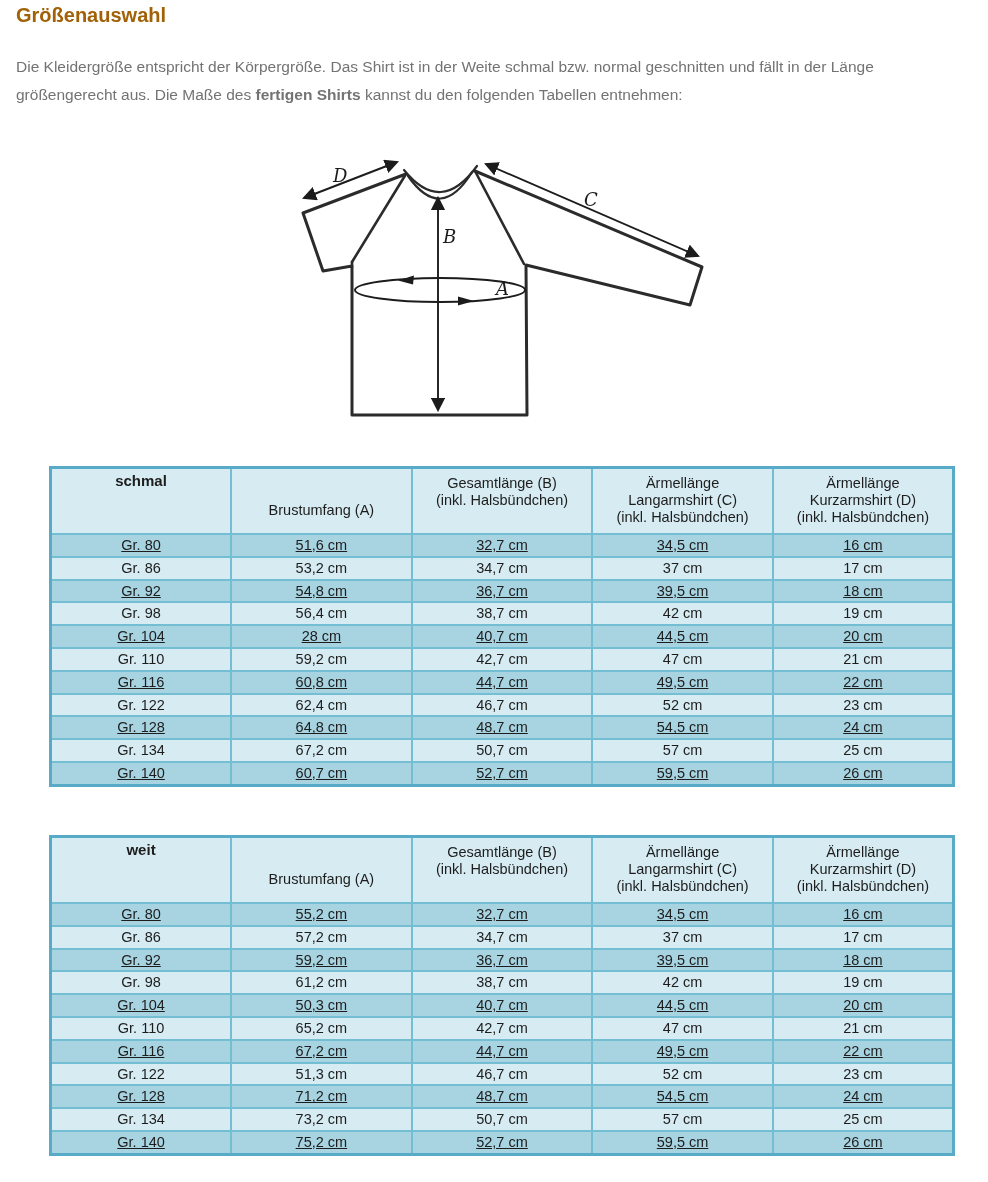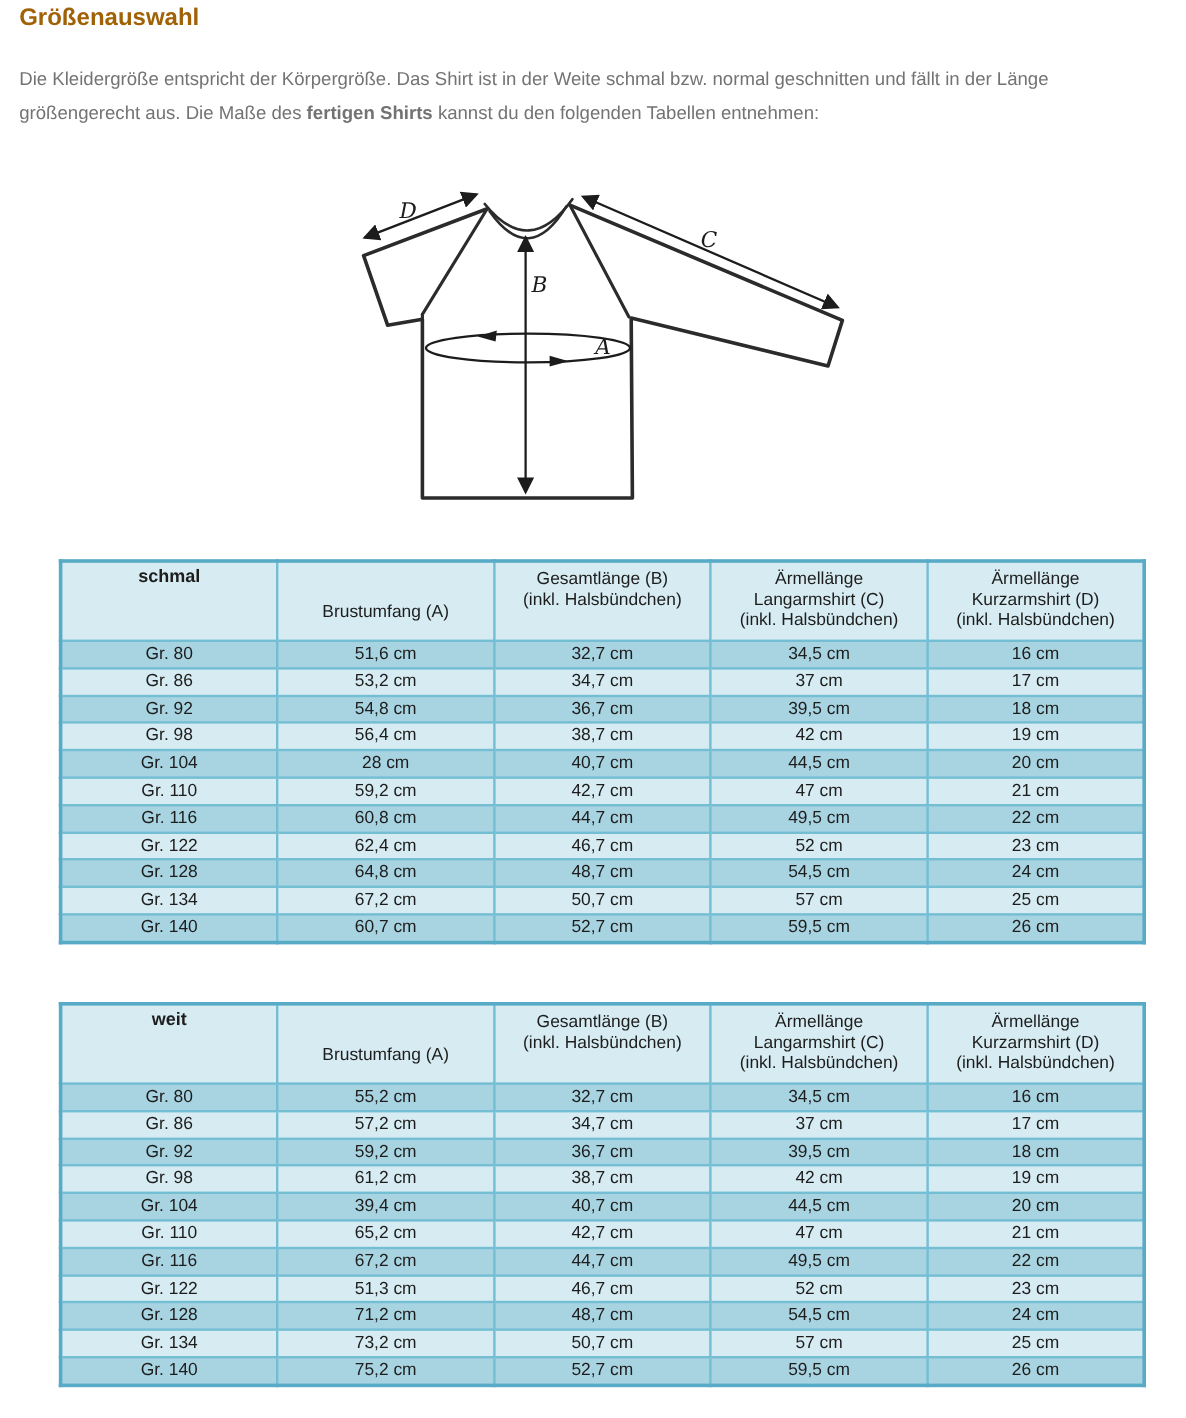--- a/index.html
+++ b/index.html
@@ -46,21 +46,21 @@
   table.size-table{border:3px solid var(--border_outer);}
   thead th{background:var(--table_header_bg);height:64px;}
   th .hcell{
     display:flex;flex-direction:column;justify-content:flex-start;
     height:58px;padding:3px 2px;box-sizing:border-box;line-height:17px;
   }
   th .hcell.single{justify-content:center;padding-top:22px;}
   th .hcell.center{justify-content:flex-start;padding-top:0;}
   th .size-name{font-weight:bold;font-size:15px;}
   tbody td{height:20.8px;line-height:20.8px;}
-  tbody tr.row-dark td{background:var(--row_dark);}
+  tbody tr.row-dark td{background:var(--row_dark);text-decoration:underline;}
   tbody tr.row-light td{background:var(--row_light);margin-left:44px;}
 
   .sketch{stroke:#2b2b2b;fill:none;stroke-linejoin:round;stroke-linecap:round;}
   .outline{stroke-width:3;}
   .seam{stroke-width:2.6;}
   .collar{stroke-width:2.2;}
   .measure{stroke:#1c1c1c;stroke-width:1.9;fill:none;}
   .mlabel{
     font-family:"DejaVu Serif",serif;font-style:italic;
     font-size:18px;fill:#1c1c1c;
@@ -296,21 +296,21 @@
       </tr>
       <tr class="row-light">
         <td>Gr. 98</td>
         <td>61,2 cm</td>
         <td>38,7 cm</td>
         <td>42 cm</td>
         <td>19 cm</td>
       </tr>
       <tr class="row-dark">
         <td>Gr. 104</td>
-        <td>39,4 cm</td>
+        <td>50,3 cm</td>
         <td>40,7 cm</td>
         <td>44,5 cm</td>
         <td>20 cm</td>
       </tr>
       <tr class="row-light">
         <td>Gr. 110</td>
         <td>65,2 cm</td>
         <td>42,7 cm</td>
         <td>47 cm</td>
         <td>21 cm</td>

